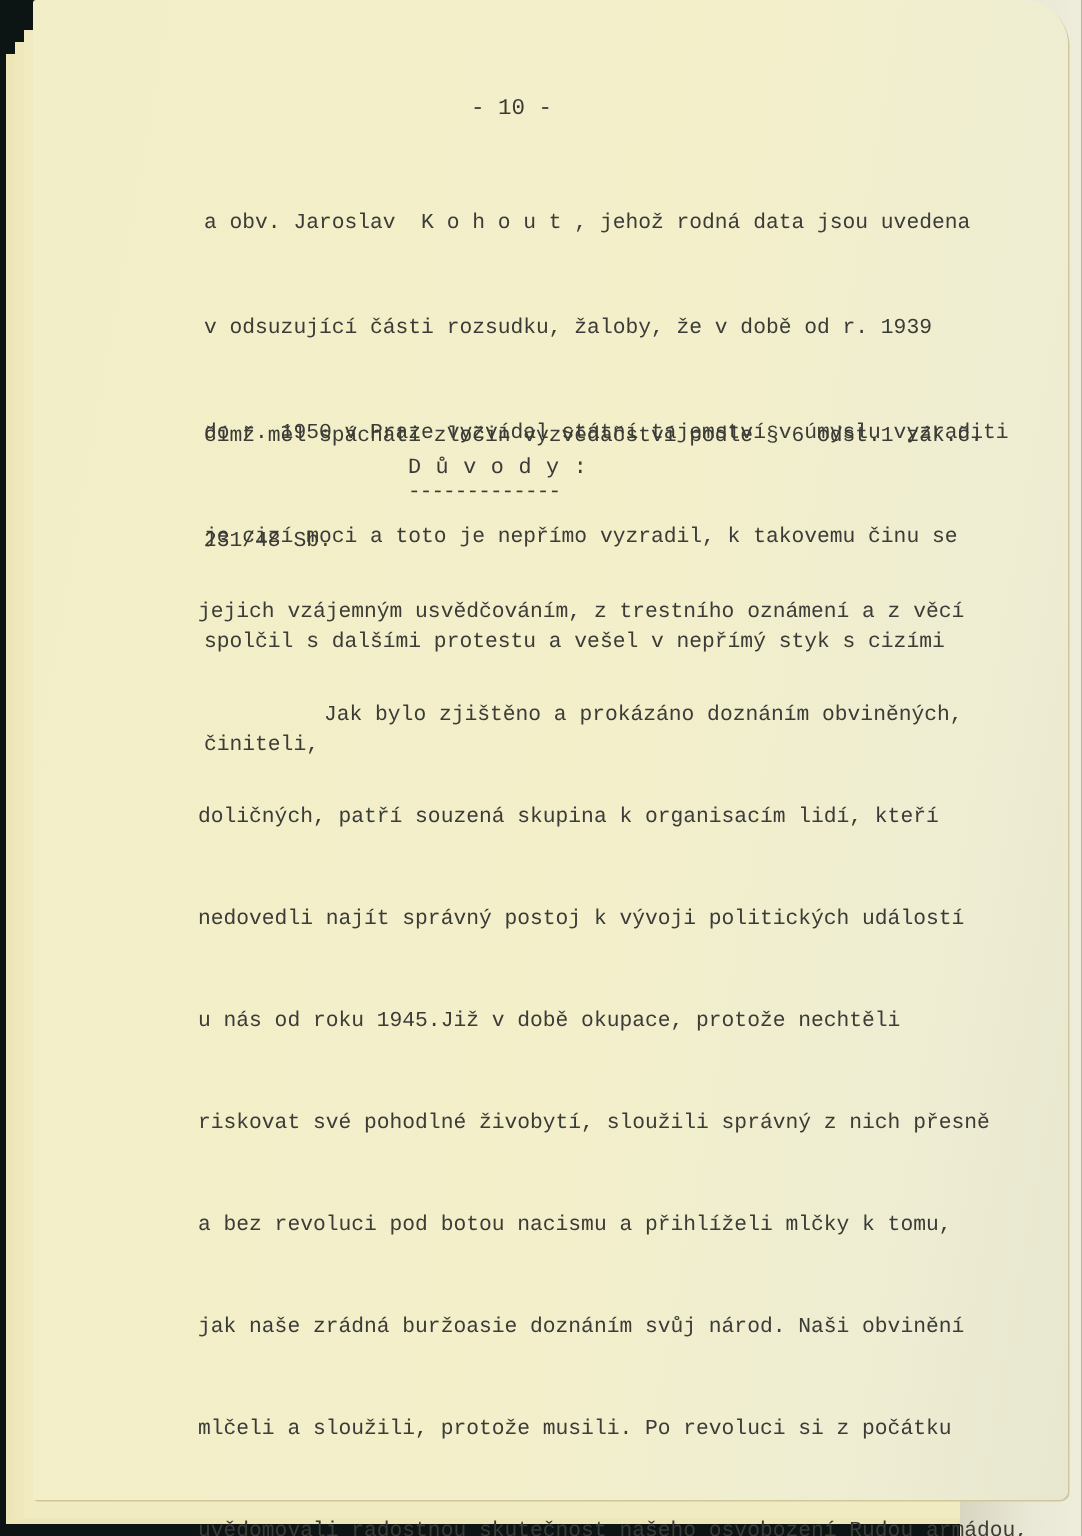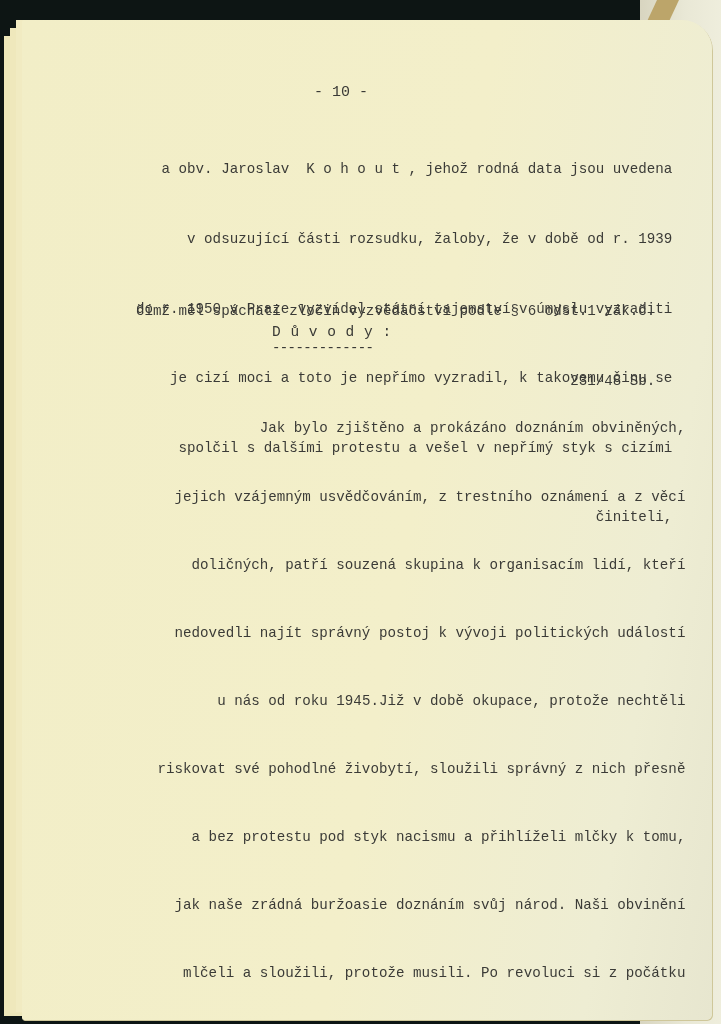--- a/index.html
+++ b/index.html
@@ -30,26 +30,25 @@
     background: linear-gradient(90deg, #d8d5c0 0%, #e9e8d6 50%, #f0efde 100%);
   }
   .right-page-edge {
     position: absolute;
     left: 650px; top: 0; width: 22px; height: 30px;
     background: #bca56a;
     transform: skewX(-25deg);
   }
   .page {
     position: absolute;
-    left: 22px; top: 20px;
+    left: 22px; top: 0;
     width: 690px; height: 1000px;
     background: linear-gradient(100deg, #f2eec7 0%, #f3efca 55%, #eeedd3 85%, #e7e6cf 100%);
     border-radius: 2px 30px 6px 2px;
     box-shadow: 1px 1px 0 #cfc79a;
-    text-align: right;
   }
   .page-number {
     position: absolute;
     left: 292px;
     top: 64px;
     font-size: 15px;
     color: #3a3a36;
     white-space: pre;
   }
   .block-1 {
@@ -124,27 +123,27 @@
 
   <div class="block-2">
     <span class="line">čímž měl spáchati zločin vyzvědačství podle § 6 odst.1 zák.č.</span>
     <span class="line">231/48 Sb.</span>
   </div>
 
   <div class="heading">D ů v o d y :</div>
   <div class="heading-underline">-------------</div>
 
   <div class="body-text">
+    <span class="line">jejich vzájemným usvědčováním, z trestního oznámení a z věcí</span>
     <span class="line indent">Jak bylo zjištěno a prokázáno doznáním obviněných,</span>
-    <span class="line">jejich vzájemným usvědčováním, z trestního oznámení a z věcí</span>
     <span class="line">doličných, patří souzená skupina k organisacím lidí, kteří</span>
     <span class="line">nedovedli najít správný postoj k vývoji politických událostí</span>
     <span class="line">u nás od roku 1945.Již v době okupace, protože nechtěli</span>
     <span class="line">riskovat své pohodlné živobytí, sloužili správný z nich přesně</span>
-    <span class="line">a bez protestu pod styk nacismu a přihlíželi mlčky k tomu,</span>
+    <span class="line">a bez revoluci pod botou nacismu a přihlíželi mlčky k tomu,</span>
     <span class="line">jak naše zrádná buržoasie doznáním svůj národ. Naši obvinění</span>
     <span class="line">mlčeli a sloužili, protože musili. Po revoluci si z počátku</span>
     <span class="line">uvědomovali radostnou skutečnost našeho osvobození Rudou armádou,</span>
     
     
     
     
     
     
     

